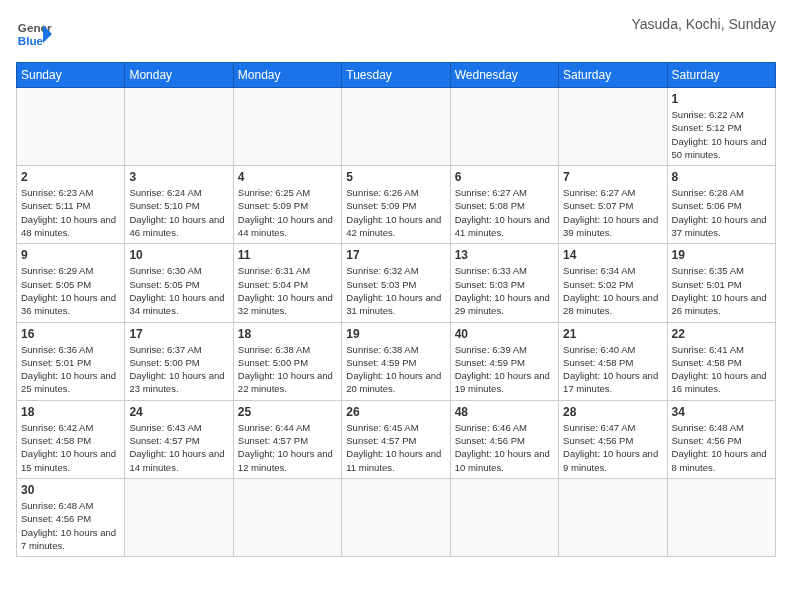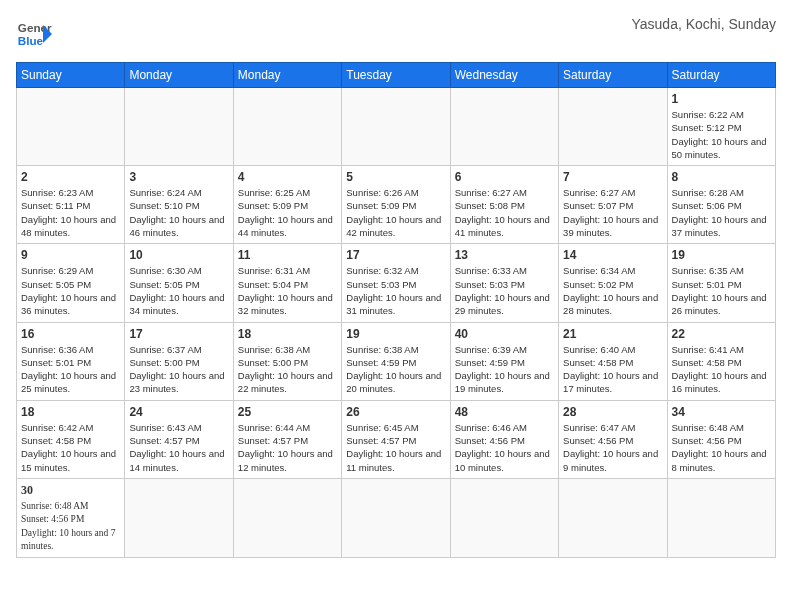--- a/index.html
+++ b/index.html
@@ -69,21 +69,20 @@
     .day-info {
       font-size: 9.5px;
       line-height: 1.4;
       color: #333;
     }
     .empty-cell {
       background: #f9f9f9;
     }
     tr:last-child td {
       min-height: 60px;
-      font-family: Liberation Serif, serif;
     }
   </style>
 </head>
 <body>
 
 <div class="header">
   <div class="logo">
     <svg class="logo-icon" viewBox="0 0 40 40">
       <text x="2" y="18" font-size="13" font-weight="bold" fill="#555">General</text>
       <text x="2" y="32" font-size="13" font-weight="bold" fill="#1a73e8">Blue</text>

